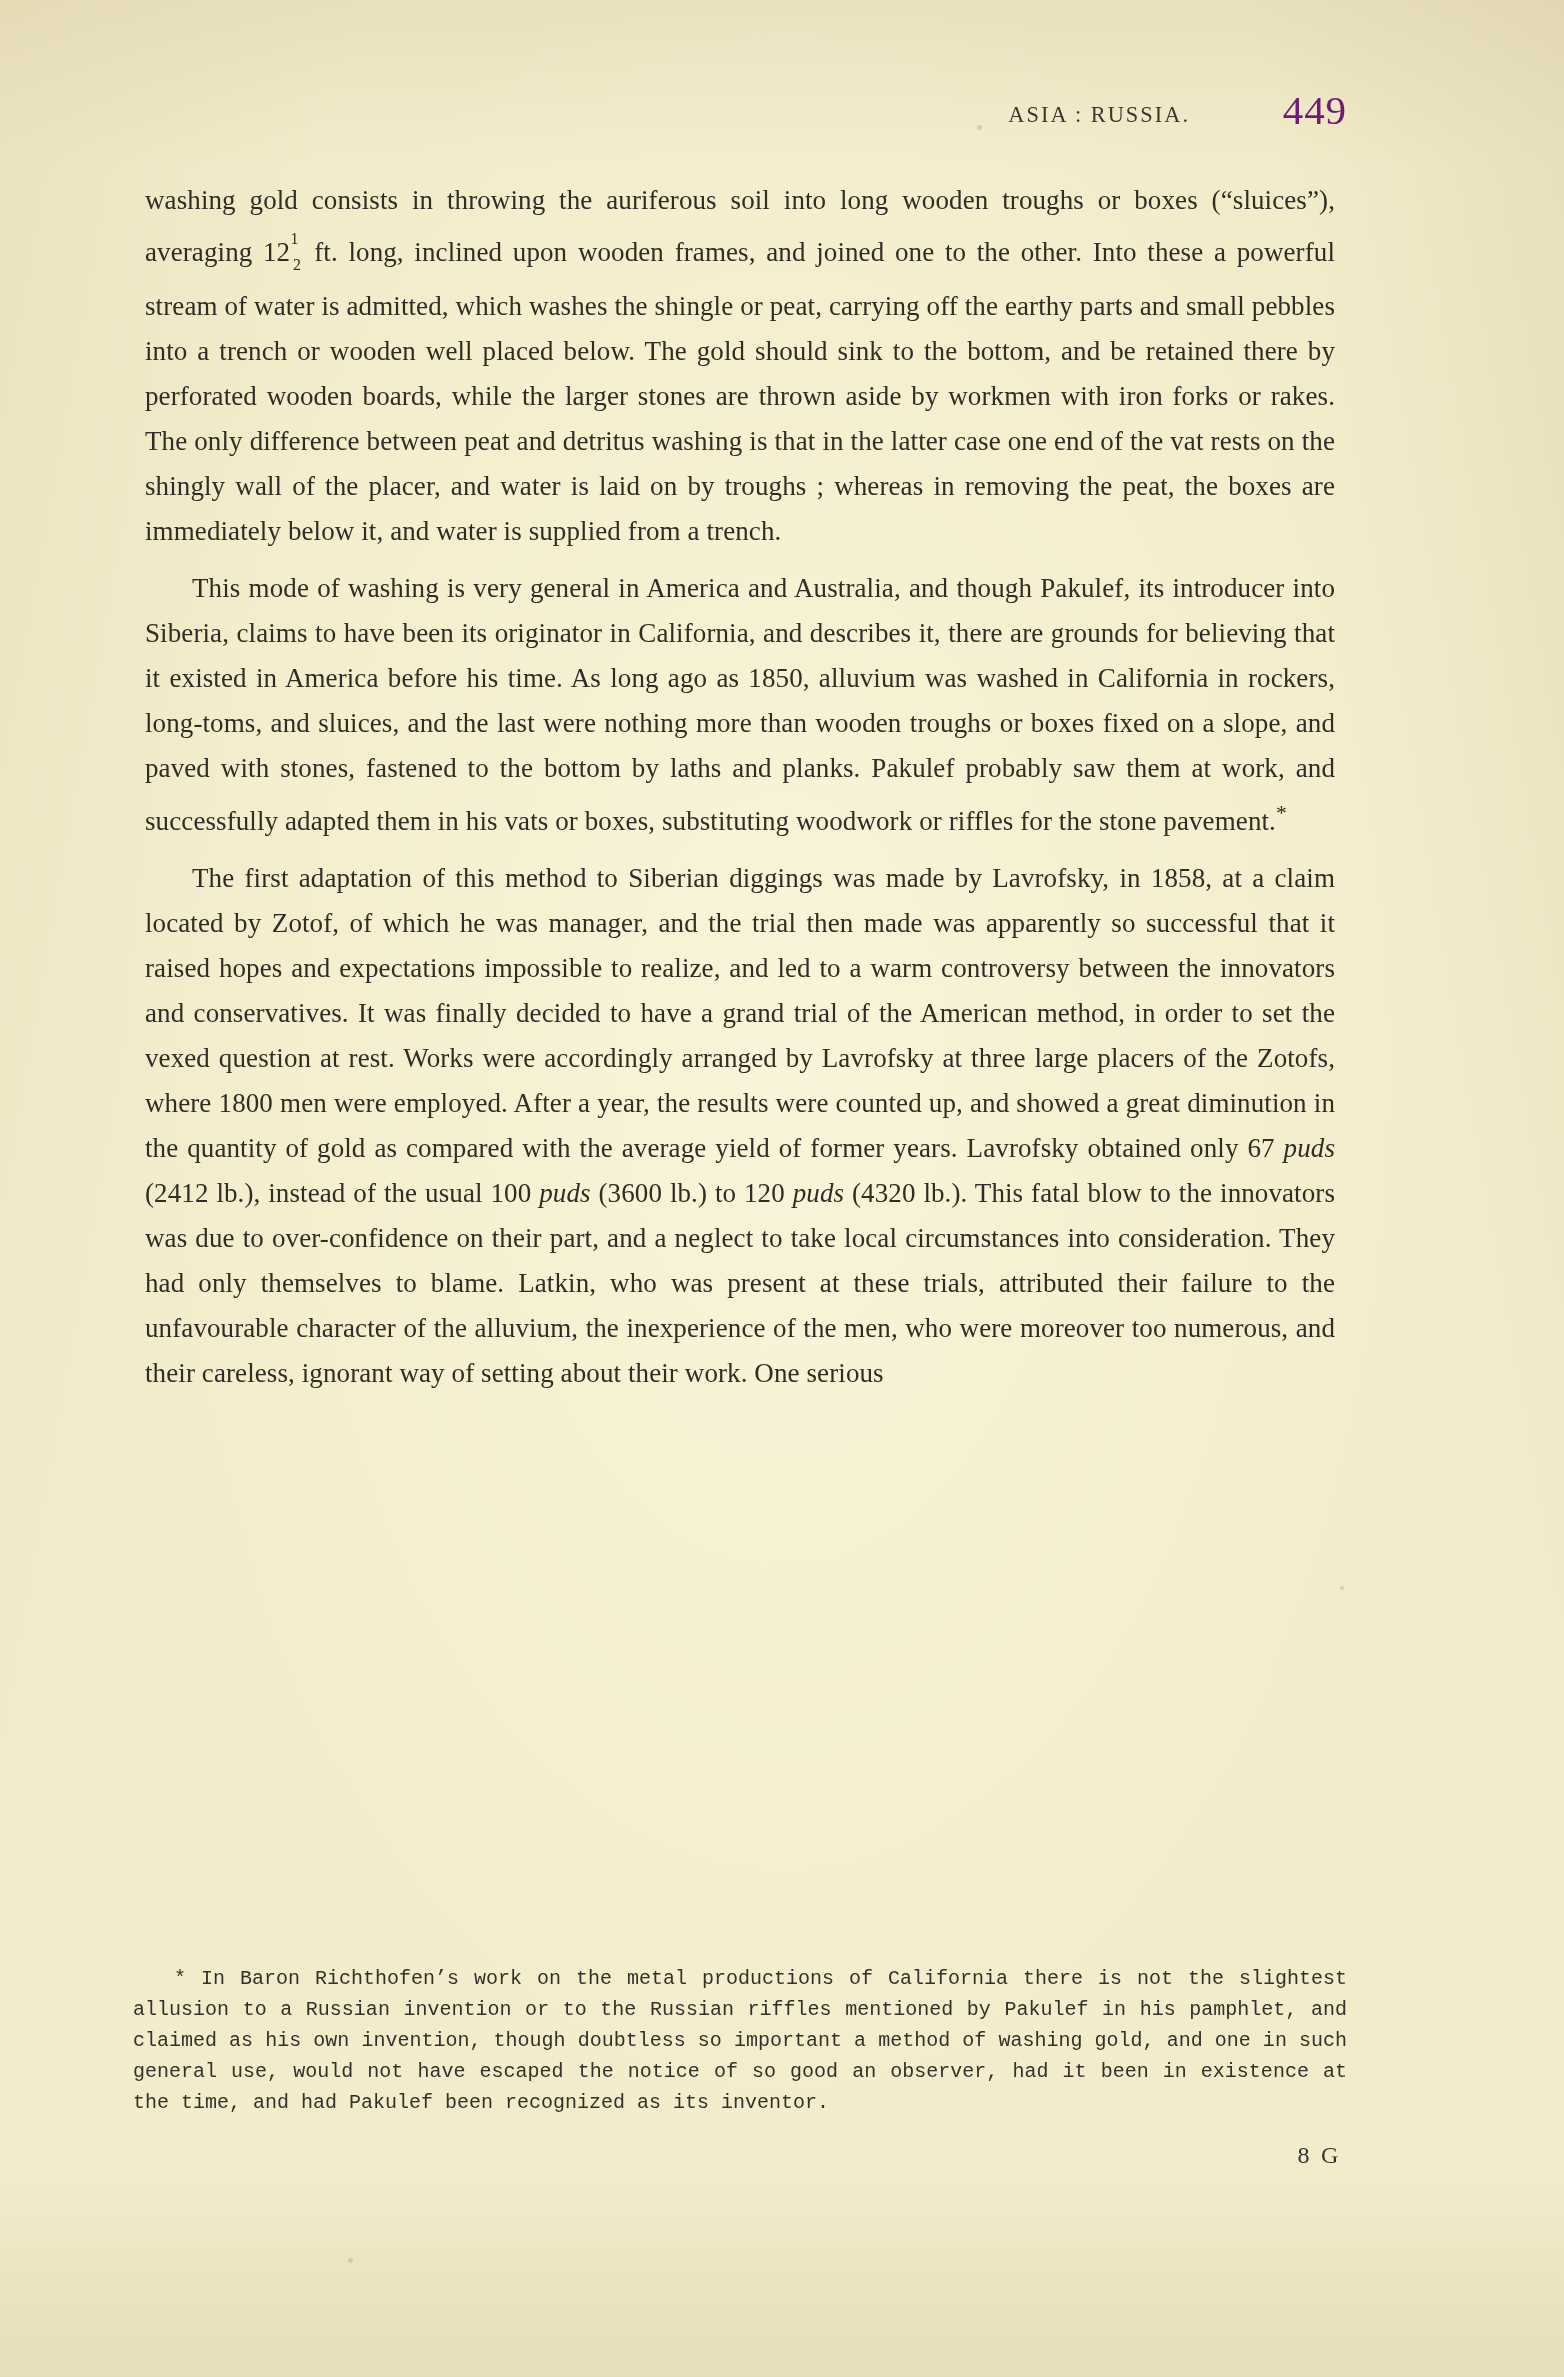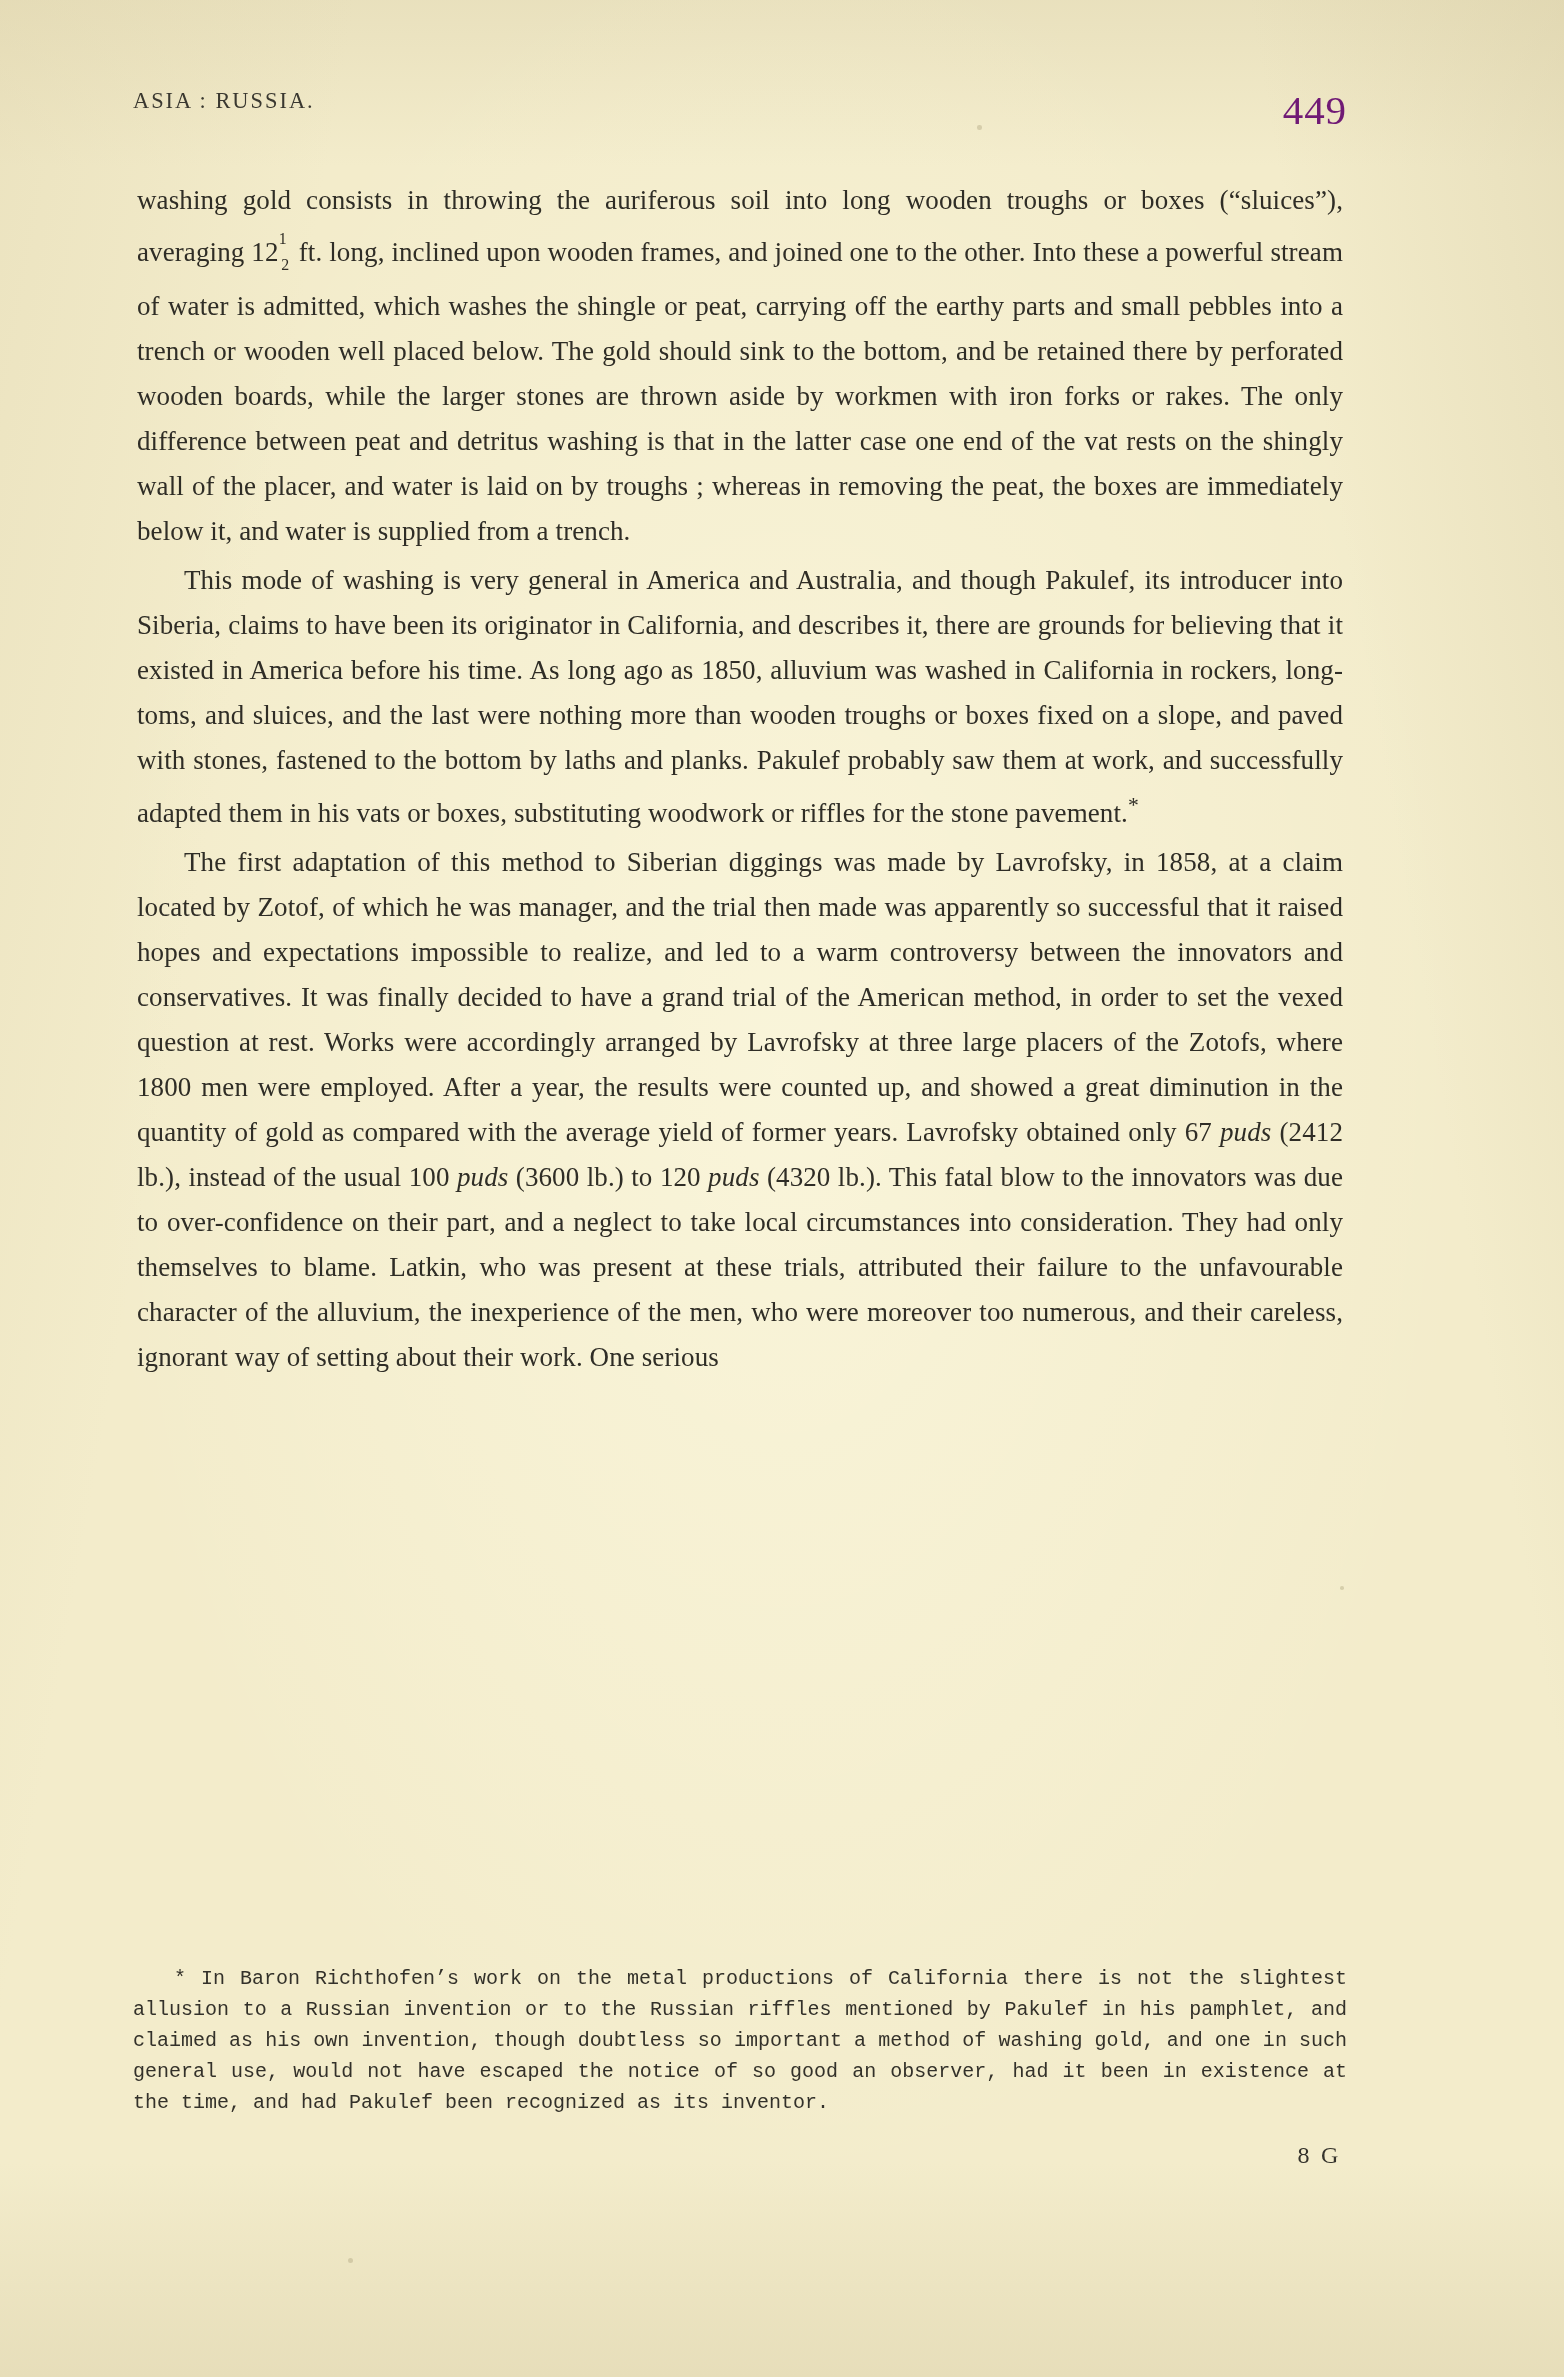--- a/index.html
+++ b/index.html
@@ -41,23 +41,23 @@
     top: 88px;
     width: 1214px;
   }
   .header {
     position: relative;
     height: 65px;
   }
   .running-head {
     position: absolute;
     left: 0;
-    top: 0;
+    top: 14px;
     width: 1057px;
-    text-align: left;
+    text-align: right;
     font-size: 22.4px;
     letter-spacing: 2px;
     color: #3a3830;
     font-variant: small-caps;
     text-transform: uppercase;
   }
   .folio {
     position: absolute;
     right: 0;
     top: -1.8px;
@@ -69,21 +69,21 @@
   .body-text {
     margin-top: 25px;
     font-size: 27px;
     line-height: 45px;
     text-align: justify;
     text-justify: inter-word;
     color: #2f2d26;
     letter-spacing: 0.1px;
   }
   .body-text p {
-    margin: 4px;
+    margin: 12px;
   }
   .body-text p.indent {
     text-indent: 47px;
   }
   .frac {
     display: inline-block;
     position: relative;
     width: 0.52em;
     vertical-align: baseline;
     font-size: 0.95em;

